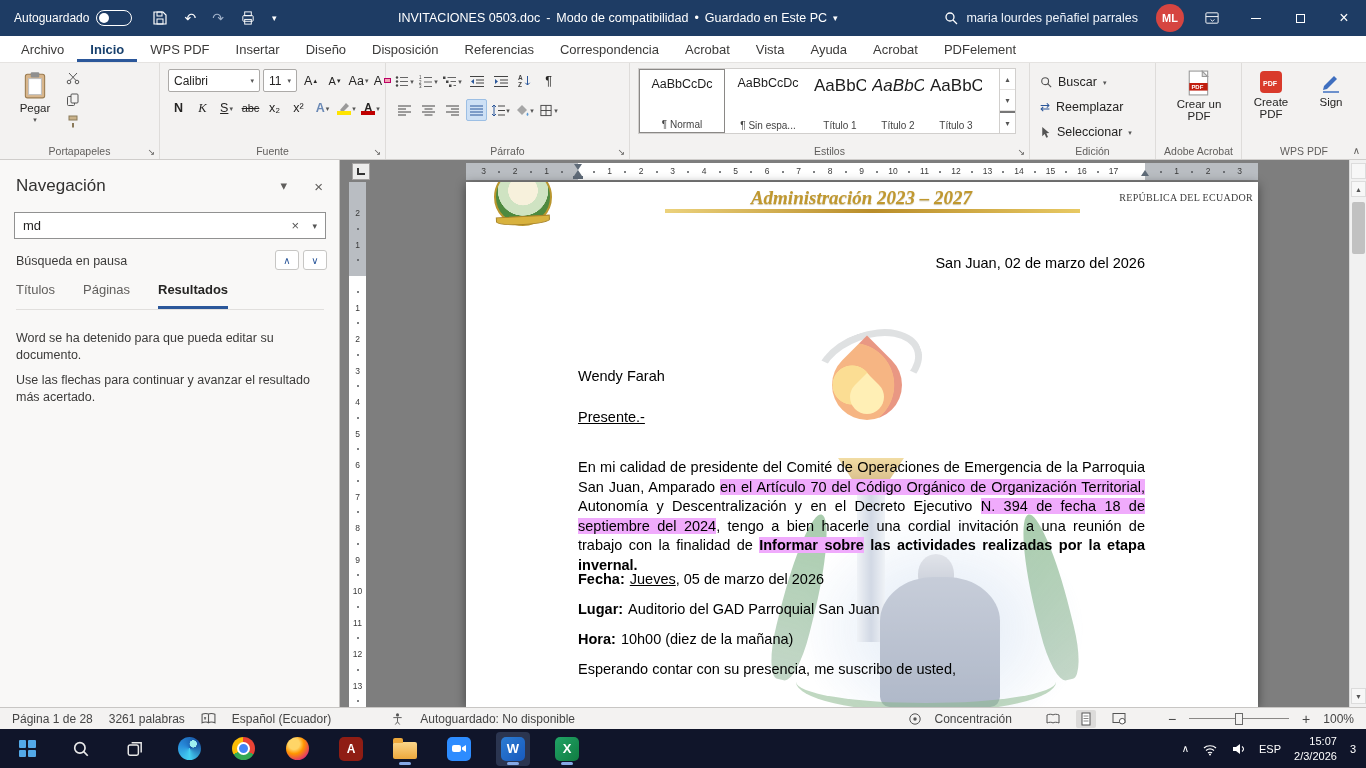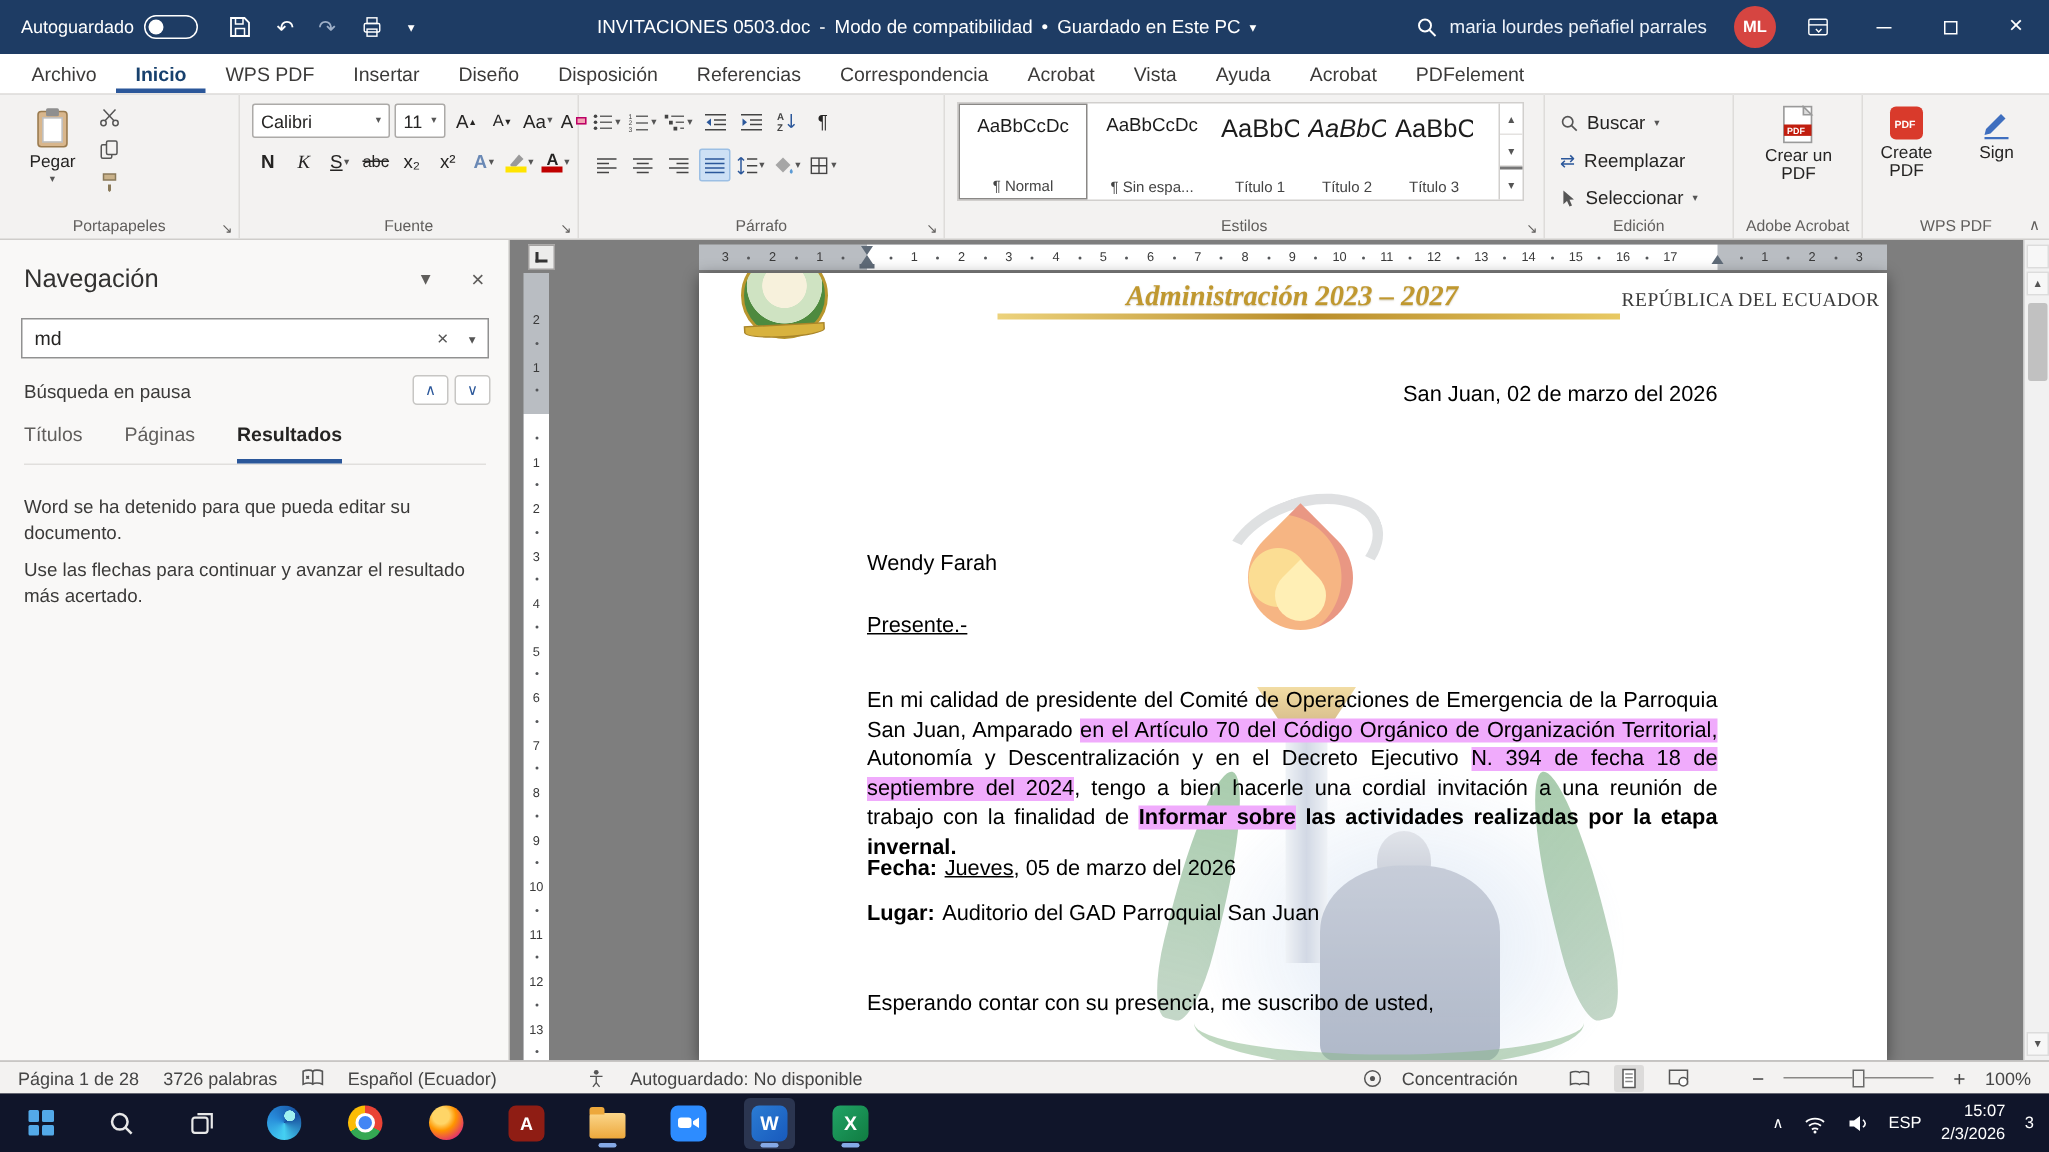--- a/index.html
+++ b/index.html
@@ -83,21 +83,21 @@
 #vscroll{position:absolute;right:0;top:0;width:17px;height:547px;background:#f1f1f1;border-left:1px solid #dadada}
 .scbtn{position:absolute;left:1px;width:15px;height:16px;background:#f7f7f7;border:1px solid #dcdcdc;display:flex;align-items:center;justify-content:center;font-size:7px;color:#555}
 #scthumb{position:absolute;left:2px;top:42px;width:13px;height:52px;background:#c1c1c1;border-radius:2px}
 .docline{position:absolute;left:112px;width:567px;font-size:14.5px;color:#000;z-index:2;line-height:19.5px}
 .lbl{font-weight:bold;margin-right:5px}
 .b{font-weight:bold}
 .u{text-decoration:underline}
 .hl{background:#f0abfc}
 #admin-line{position:absolute;left:112px;width:567px;top:5px;text-align:center;font-family:"Liberation Serif",serif;font-style:italic;font-weight:bold;font-size:19px;color:#c0982f;z-index:2;text-shadow:0 1px 1px rgba(110,85,20,.35)}
 #admin-bar{position:absolute;left:199px;top:27px;width:415px;height:4px;background:linear-gradient(90deg,#ecd27c,#b98d2a 50%,#e8c963);z-index:2}
-#republic{position:absolute;right:5px;top:10px;font-size:13px;letter-spacing:.3px;color:#3b3b3b;font-family:"Liberation Serif",serif;z-index:2}
+#republic{position:absolute;right:5px;top:10px;font-size:10px;letter-spacing:.3px;color:#3b3b3b;font-family:"Liberation Serif",serif;z-index:2}
 #logo{position:absolute;left:28px;top:-14px;width:58px;height:58px;border-radius:50%;border:2px solid #b9962e;background:radial-gradient(circle at 50% 38%,#f7f1dc 0 34%,#cfe3c2 35% 58%,#4e8a3f 59% 74%,#f1d37a 75% 100%);z-index:2}
 #logo-ribbon{position:absolute;left:30px;top:34px;width:54px;height:9px;background:lin, #d8b23e;background:#d8b23e;border-radius:0 0 55% 55%;transform:rotate(-3deg);z-index:2;border:1px solid #a9852a}
 
 #wm{position:absolute;inset:0;z-index:0;opacity:.55;pointer-events:none}
 .wm-sky{position:absolute;left:330px;top:330px;width:290px;height:195px;background:radial-gradient(ellipse at 50% 60%,rgba(125,165,215,.45),rgba(125,165,215,0) 70%)}
 .wm-swirl{position:absolute;left:348px;top:150px;width:110px;height:70px;border:7px solid rgba(150,155,160,.55);border-bottom-color:transparent;border-left-color:transparent;border-radius:50%;transform:rotate(-20deg)}
 .wm-flame{position:absolute;left:366px;top:168px;width:70px;height:70px;border-radius:0 50% 50% 50%;transform:rotate(45deg);background:radial-gradient(circle at 35% 65%,#f9c23c 0 30%,#ef7a1f 31% 65%,#d8431f 66% 100%)}
 .wm-flame2{position:absolute;left:384px;top:198px;width:34px;height:34px;border-radius:0 50% 50% 50%;transform:rotate(45deg);background:#ffe27a}
 .wm-cup{position:absolute;left:372px;top:276px;width:66px;height:24px;background:linear-gradient(#e8c15a,#b8892f);clip-path:polygon(0 0,100% 0,76% 100%,24% 100%)}
 .wm-col{position:absolute;left:391px;top:300px;width:28px;height:160px;background:linear-gradient(90deg,#e3e9f0,#aebad0 50%,#e3e9f0)}
@@ -712,34 +712,37 @@
     <div class="docline" style="top:72px;text-align:right">San Juan, 02 de marzo del 2026</div>
     <div class="docline" style="top:185px">Wendy Farah</div>
     <div class="docline u" style="top:226px">Presente.-</div>
     <div class="docline" style="top:276px;text-align:justify"><span>En mi calidad de presidente del Comité de Operaciones de Emergencia de la Parroquia San Juan, Amparado </span><span class="hl">en el Artículo 70 del Código Orgánico de Organización Territorial,</span><span> Autonomía y Descentralización y en el Decreto Ejecutivo </span><span class="hl">N. 394 de fecha 18 de septiembre del 2024</span><span>, tengo a bien hacerle una cordial invitación a una reunión de trabajo con la finalidad de </span><span class="b hl">Informar sobre</span><span class="b"> las actividades realizadas por la etapa invernal.</span></div>
     <div class="docline" style="top:388px">
       <span class="lbl">Fecha:</span><span class="u">Jueves</span><span>, 05 de marzo del 2026</span>
     </div>
     <div class="docline" style="top:418px">
       <span class="lbl">Lugar:</span><span>Auditorio del GAD Parroquial San Juan</span>
     </div>
+    <div class="docline" style="top:448px">
+      <span class="lbl">Hora:</span><span>10h00 (diez de la mañana)</span>
+    </div>
     <div class="docline" style="top:478px">Esperando contar con su presencia, me suscribo de usted,</div>
   </div>
 
   <div id="vscroll">
     <span class="scbtn" style="top:3px"></span>
     <span class="scbtn" style="top:21px">▲</span>
     <span id="scthumb"></span>
     <span class="scbtn" style="bottom:3px">▼</span>
   </div>
 </div>
 
 <div id="statusbar">
   <span>Página 1 de 28</span>
-  <span>3726 palabras</span>
+  <span>3261 palabras</span>
   <span class="sb-ic">
       <svg width="15" height="13" viewBox="0 0 14 12">
         <path d="M1 2 C3 1 6 1 7 2 C8 1 11 1 13 2 V10 C11 9 8 9 7 10 C6 9 3 9 1 10 Z" fill="none" stroke="#555"></path>
         <line x1="7" y1="2" x2="7" y2="10" stroke="#555"></line>
         <path d="M3 5 l1.6 1.6 M4.6 5 L3 6.6" stroke="#555"></path>
       </svg>
     </span>
   <span>Español (Ecuador)</span>
   <span class="sb-ic" style="margin-left:44px">
       <svg width="13" height="14" viewBox="0 0 14 14">

